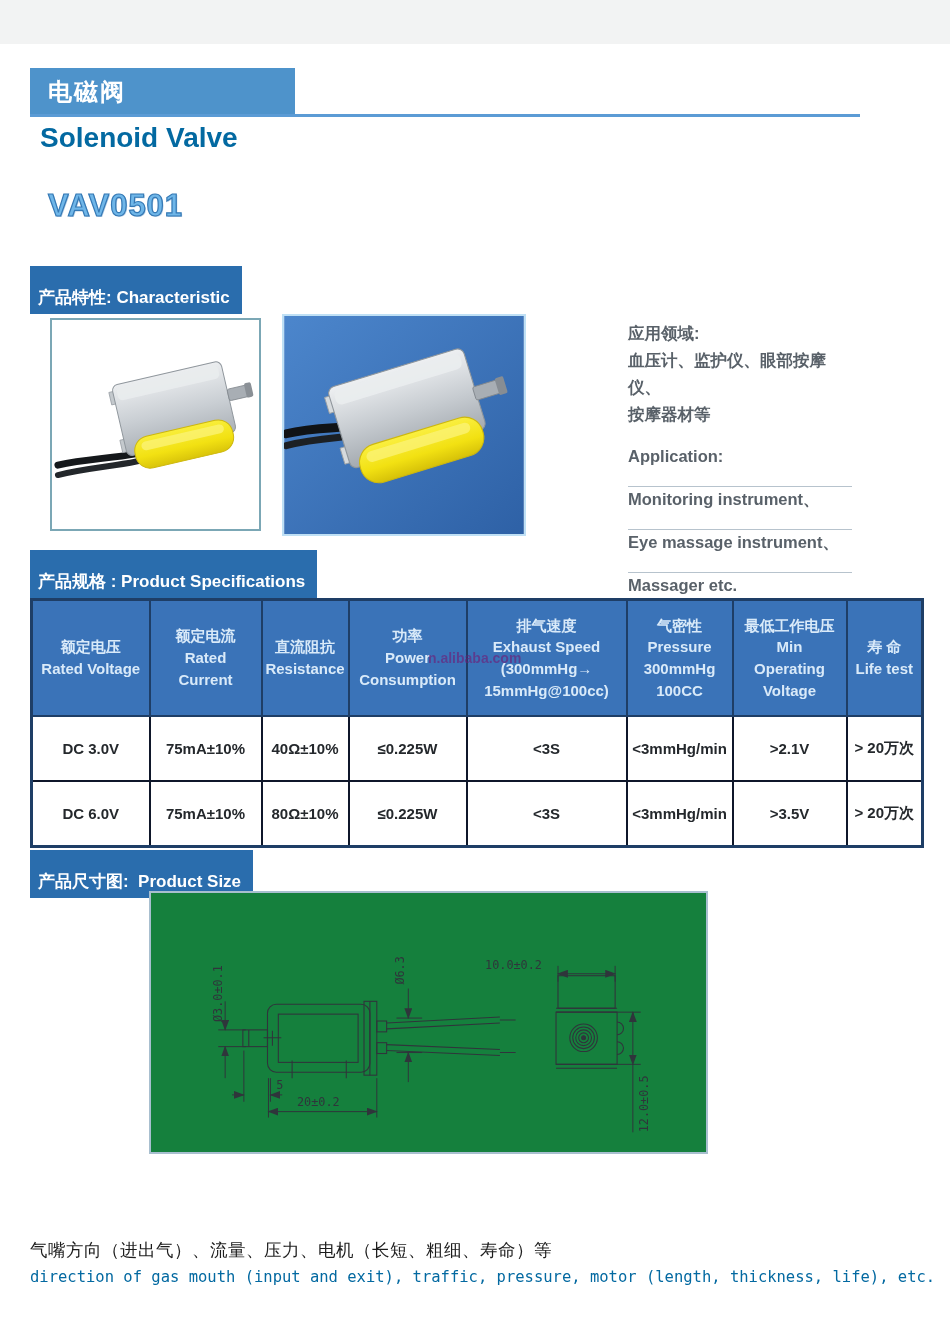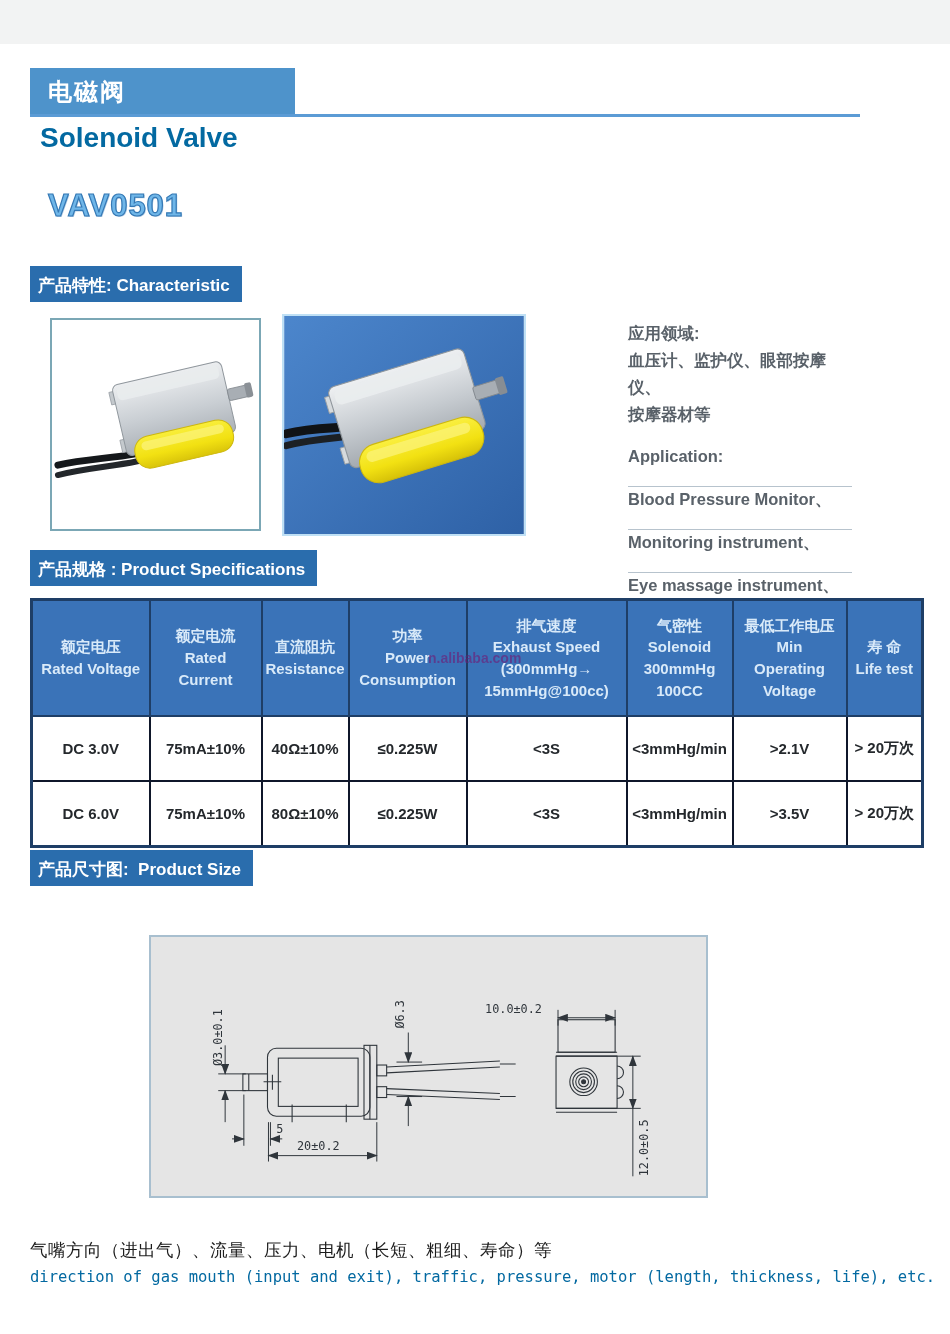--- a/index.html
+++ b/index.html
@@ -11,21 +11,21 @@
   .title-bar{position:absolute;left:30px;top:68px;width:265px;height:47px;background:#4e93cb;
              color:#fff;font-size:24px;font-weight:600;line-height:47px;padding-left:18px;
              box-sizing:border-box;letter-spacing:2px;}
   .title-rule{position:absolute;left:30px;top:114px;width:830px;height:3px;background:#5b9bd5;}
   .title-en{position:absolute;left:40px;top:122px;font-size:28px;font-weight:800;color:#0369a1;}
   .model{position:absolute;left:48px;top:188px;font-size:31px;font-weight:800;color:#6fb6e8;
          -webkit-text-stroke:1.2px #3579b5;text-shadow:1px 1px 0 rgba(46,116,181,.35);letter-spacing:1px;}
 
   
   .sec-label{position:absolute;background:#2a6dad;color:#fff;font-size:17px;font-weight:700;
-             padding:8px 12px 5px 8px;white-space:pre;}
+             padding:20px 12px 5px 8px;white-space:pre;}
   .lbl-char{left:30px;top:266px;}
   .lbl-spec{left:30px;top:550px;}
   .lbl-size{left:30px;top:850px;}
   .lbl-custom{left:30px;top:1195px;}
 
   
   .photo-left{position:absolute;left:50px;top:318px;width:211px;height:213px;background:#fff;
               border:2px solid #7ba7b5;box-sizing:border-box;}
   .photo-right{position:absolute;left:282px;top:314px;width:244px;height:222px;
                border:2px solid #bfe0f5;box-sizing:border-box;}
@@ -45,21 +45,21 @@
   .spec-table th{background:#3a73b8;color:#d9eaf9;border:2px solid #1e3e66;font-weight:600;
                  font-size:15px;white-space:pre-line;line-height:1.45;height:114px;
                  vertical-align:middle;text-align:center;padding:0 2px;}
   .spec-table td{border:2px solid #0f172a;font-size:15px;font-weight:600;color:#24282c;
                  text-align:center;height:49px;background:#fff;padding:7px 1px;}
   .watermark{position:absolute;left:428px;top:650px;font-size:14px;color:#701a75;opacity:.6;
              z-index:5;font-weight:700;}
 
   
   .drawing-box{position:absolute;left:149px;top:891px;width:559px;height:263px;
-               border:2px solid #a8bfcf;box-sizing:border-box;background:#e5e5e5;margin-top:44px;}
+               border:2px solid #a8bfcf;box-sizing:border-box;background:#15803d;}
   .drawing-box svg{display:block;width:100%;height:100%;}
   .dim-text{font-family:"DejaVu Sans Mono", monospace;font-size:12px;fill:#2f353b;}
 
   
   .custom-cn{position:absolute;left:30px;top:1238px;font-size:17.5px;color:#1c1c1c;
              font-family:"Liberation Serif", serif;letter-spacing:.5px;}
   .custom-en{position:absolute;left:30px;top:1268px;font-size:15.5px;color:#0369a1;
              font-family:"DejaVu Sans Mono", monospace;}
 </style>
 </head>
@@ -139,21 +139,20 @@
   </div>
 
   <div class="app-block">
     <div class="app-cn-title">应用领域:</div>
     <div class="app-cn-lines">
         <div>血压计、监护仪、眼部按摩仪、</div>
         <div>按摩器材等</div>
       </div>
     <div class="app-en">
         <div class="app-en-row">Application:</div>
-        <div class="app-en-row">Blood Pressure Monitor、</div>
         <div class="app-en-row">Monitoring instrument、</div>
         <div class="app-en-row">Eye massage instrument、</div>
         <div class="app-en-row">Massager etc.</div>
       </div>
   </div>
 
   <div class="sec-label lbl-spec">产品规格 : Product Specifications</div>
   <table class="spec-table">
       <colgroup>
         <col style="width: 118px;">
@@ -175,21 +174,21 @@
           <th>直流阻抗
 Resistance</th>
           <th>功率
 Power
 Consumption</th>
           <th>排气速度
 Exhaust Speed
 (300mmHg→
 15mmHg@100cc)</th>
           <th>气密性
-Solenoid
+Pressure
 300mmHg
 100CC</th>
           <th>最低工作电压
 Min
 Operating
 Voltage</th>
           <th>寿 命
 Life test</th>
         </tr>
       </thead>

